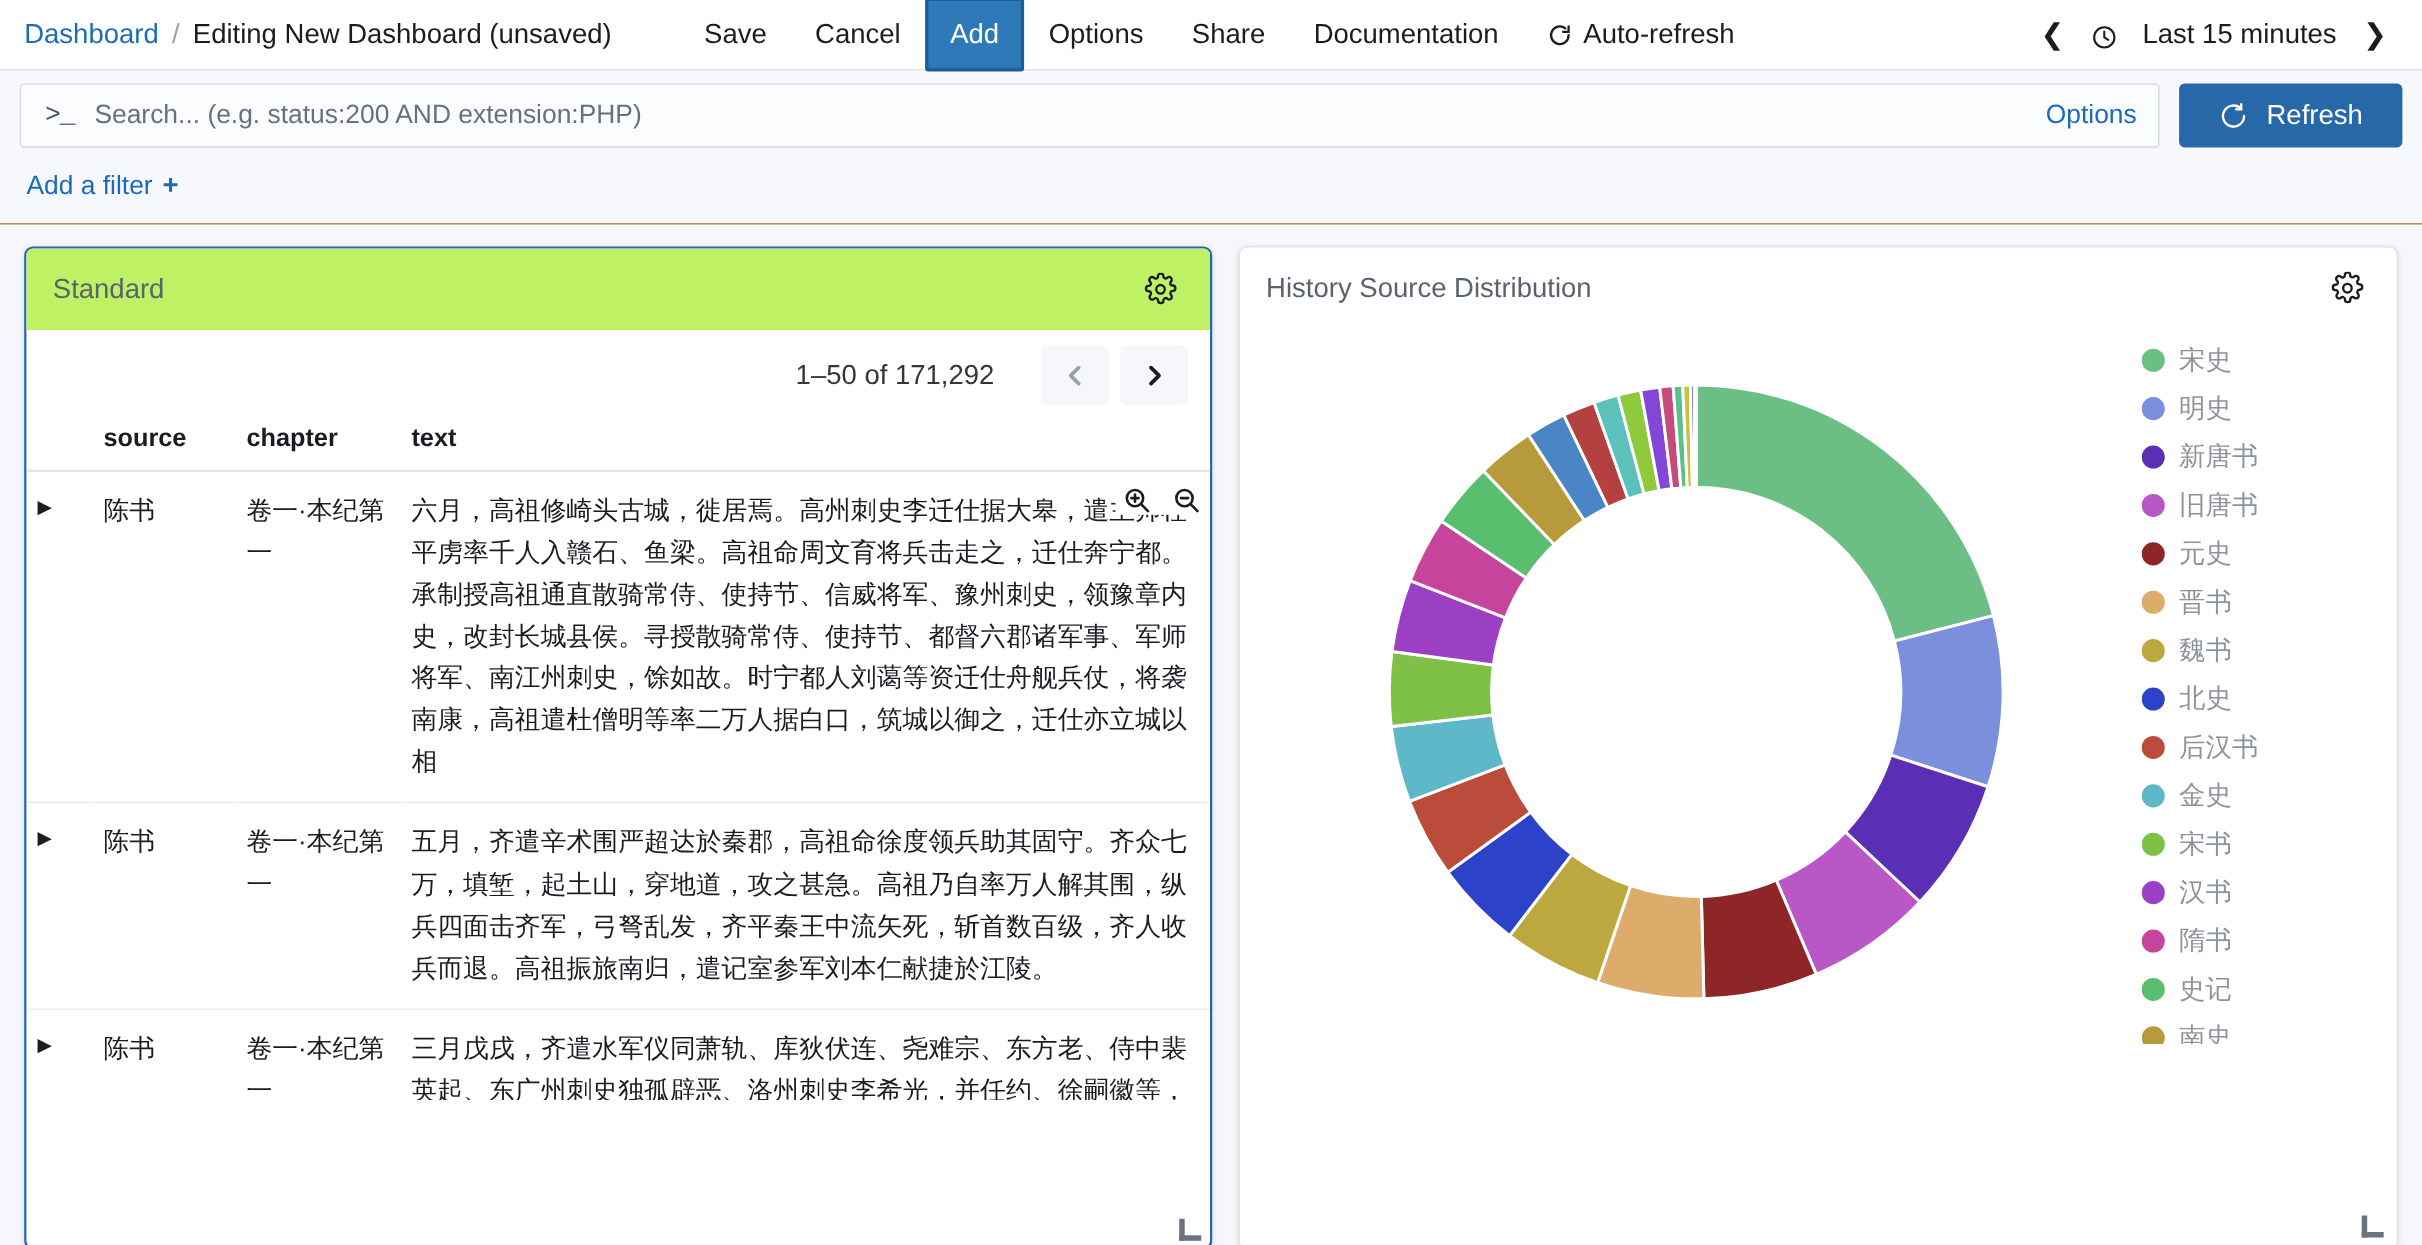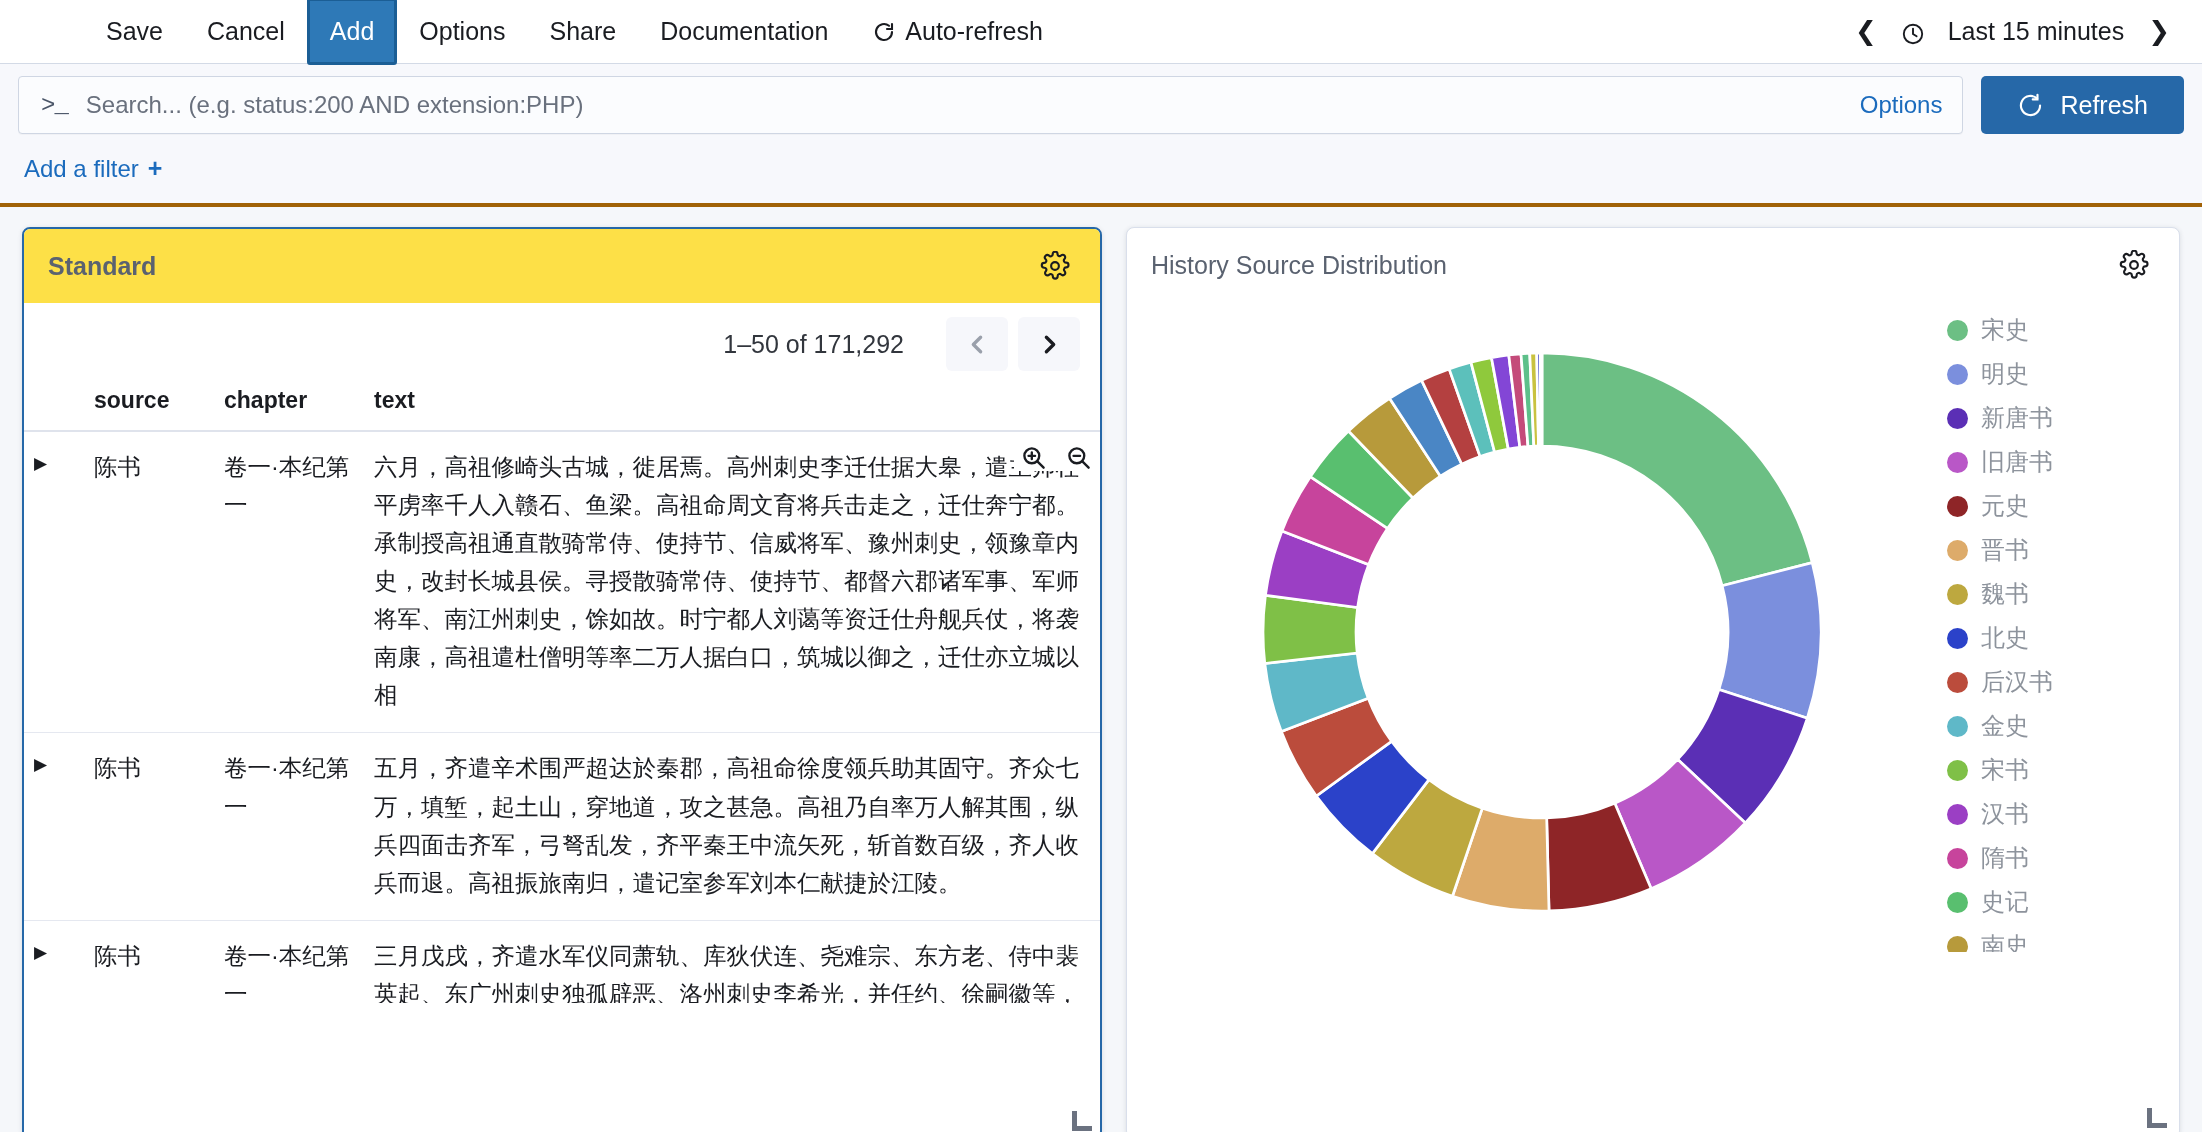--- a/index.html
+++ b/index.html
@@ -84,21 +84,21 @@
     padding: 0 36px;
     font-size: 25px;
     cursor: pointer;
     white-space: nowrap;
   }
 
   
   .filterbar {
     background: #f7f8fc;
     padding: 20px 0 20px 24px;
-    border-bottom: 4px solid #a16207;
+    border-bottom: 1px solid #a16207;
   }
   .addfilter {
     color: #1b6bbd; font-size: 24px; cursor: pointer;
     display: inline-flex; align-items: center; gap: 9px;
   }
   .plus { font-weight: bold; font-size: 25px; }
 
   
   .grid {
     display: flex;
@@ -119,21 +119,21 @@
   }
   .panel.right {
     flex: 1;
     border: 1px solid #d9dfeb;
   }
   .panel-head {
     display: flex; align-items: center; justify-content: space-between;
     padding: 18px 26px 18px 24px;
     min-height: 70px;
   }
-  .panel.left .panel-head { background: #fde047; font-weight: bold; }
+  .panel.left .panel-head { background: #bef264; }
   .panel-title { font-size: 25px; color: #5a6270; }
   .gear-btn { cursor: pointer; padding: 4px; }
 
   
   .table-top {
     display: flex; align-items: center; justify-content: flex-end;
     gap: 10px; padding: 14px 20px 12px 0;
   }
   .pager-label { font-size: 25px; color: #32363d; margin-right: 32px; }
   .pager-btn {
@@ -185,20 +185,25 @@
     width: 20px; height: 20px;
     border-left: 5px solid #6b7280; border-bottom: 5px solid #6b7280;
     cursor: nwse-resize;
   }
   .resize-handle.left-panel { right: 8px; bottom: 6px; }
 </style>
 </head>
 <body>
 
 <div class="topnav">
+  <div class="breadcrumb">
+    <span class="bc-link">Dashboard</span>
+    <span class="bc-sep">/</span>
+    <span class="bc-current">Editing New Dashboard (unsaved)</span>
+  </div>
 
   <div class="nav-items">
     <div class="nav-btn">Save</div>
     <div class="nav-btn">Cancel</div>
     <div class="nav-btn selected">Add</div>
     <div class="nav-btn">Options</div>
     <div class="nav-btn">Share</div>
     <div class="nav-btn">Documentation</div>
     <div class="nav-btn with-icon">
       <span>

